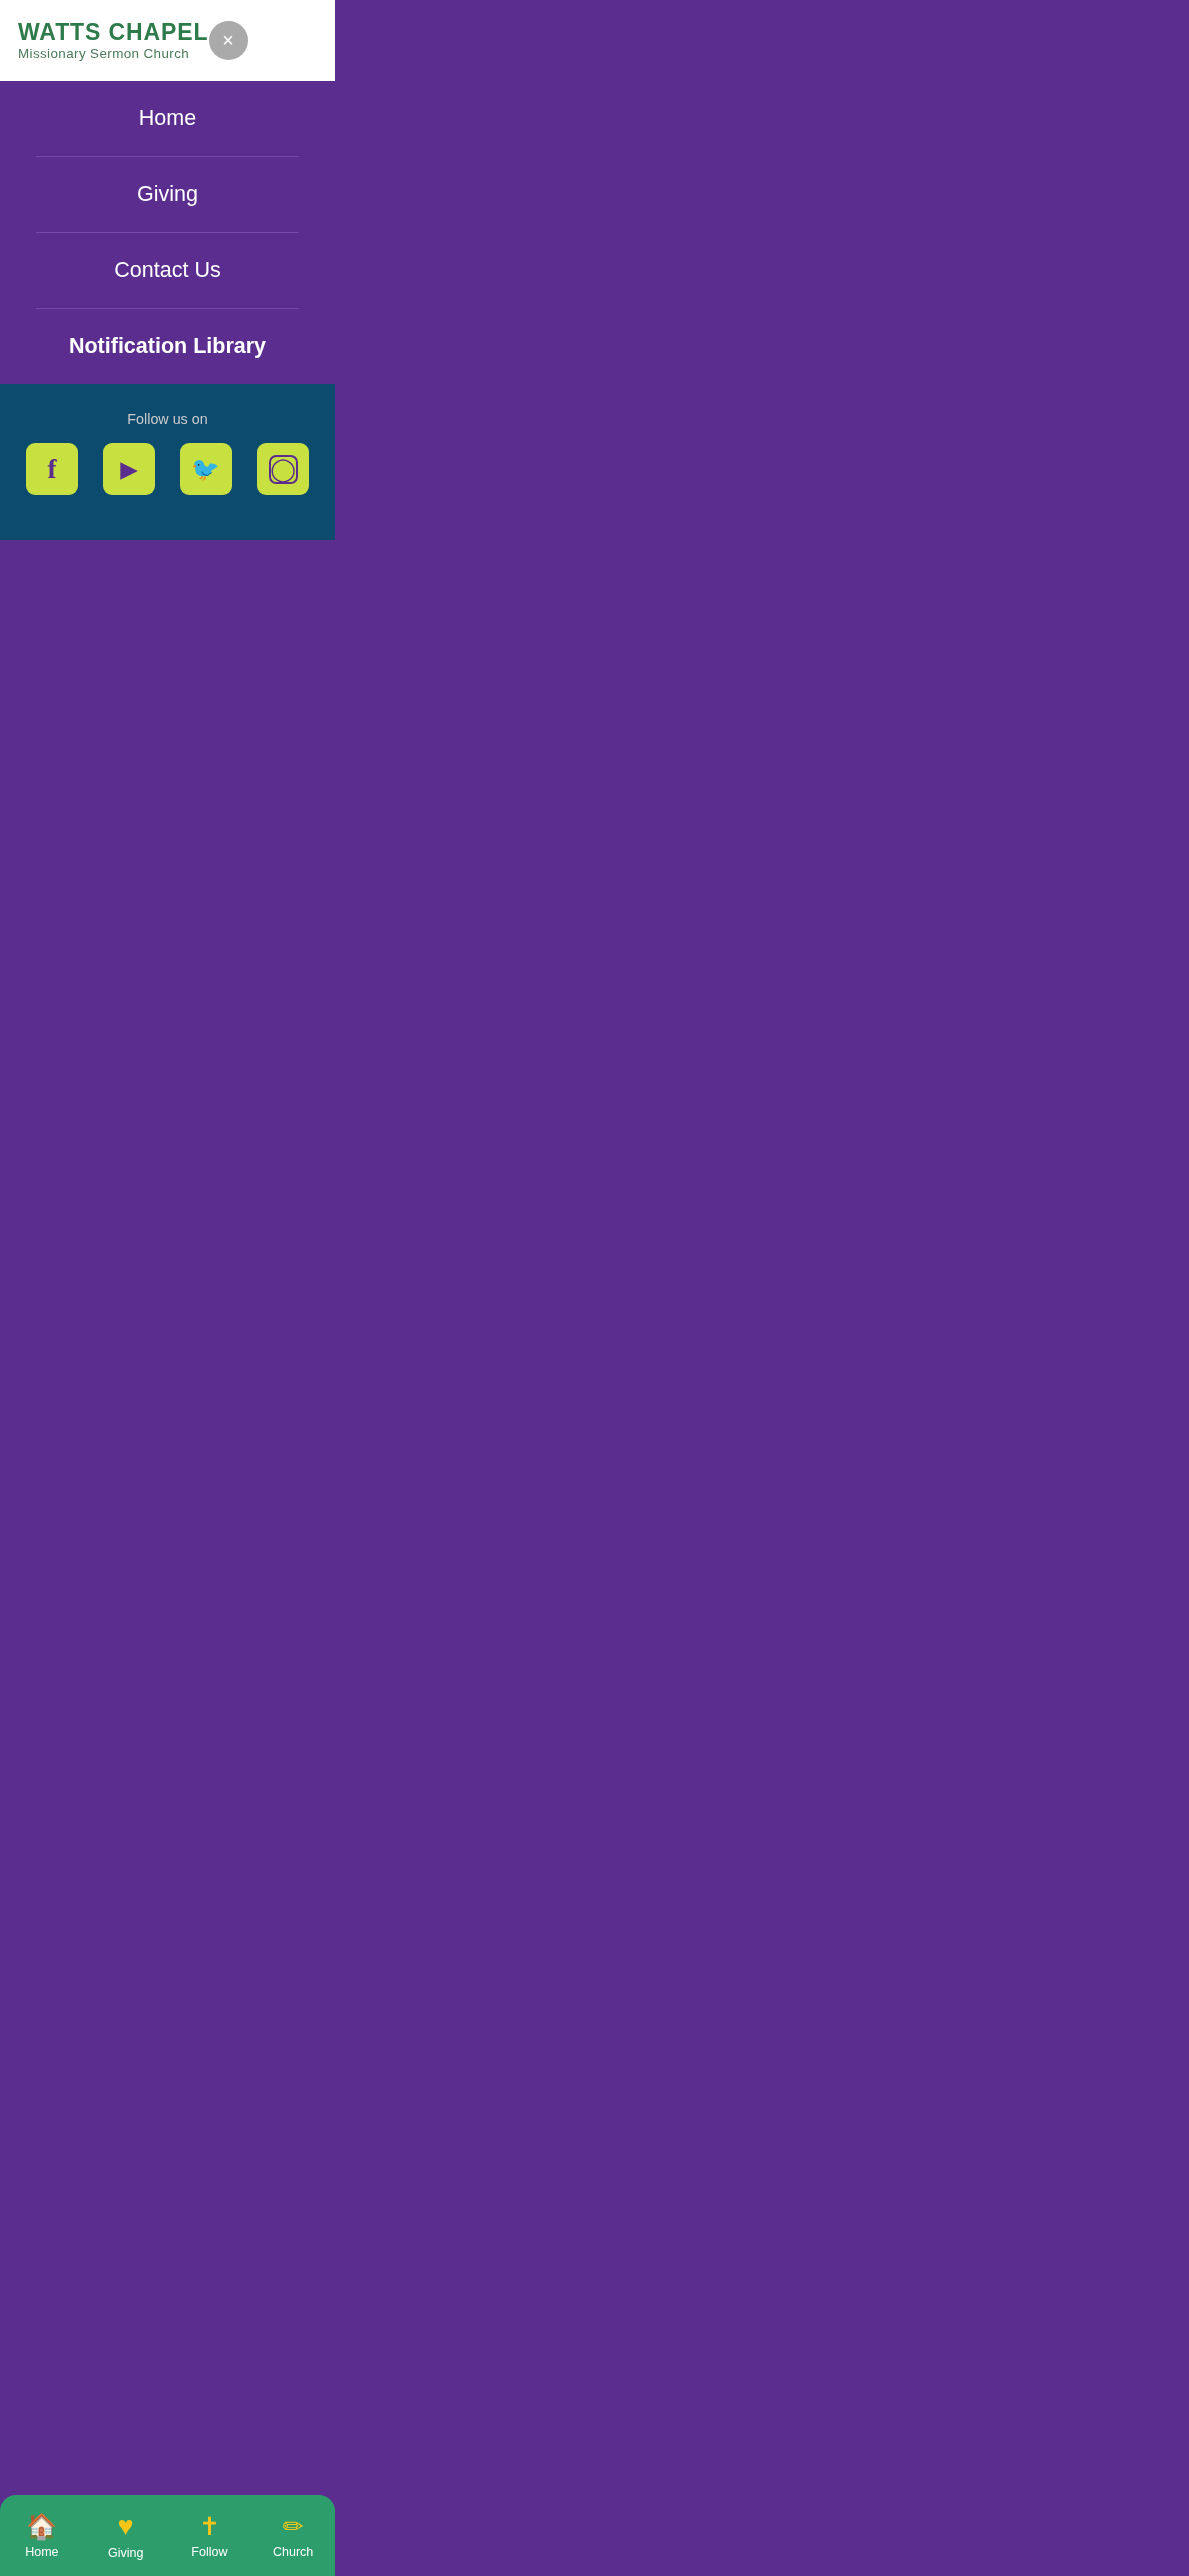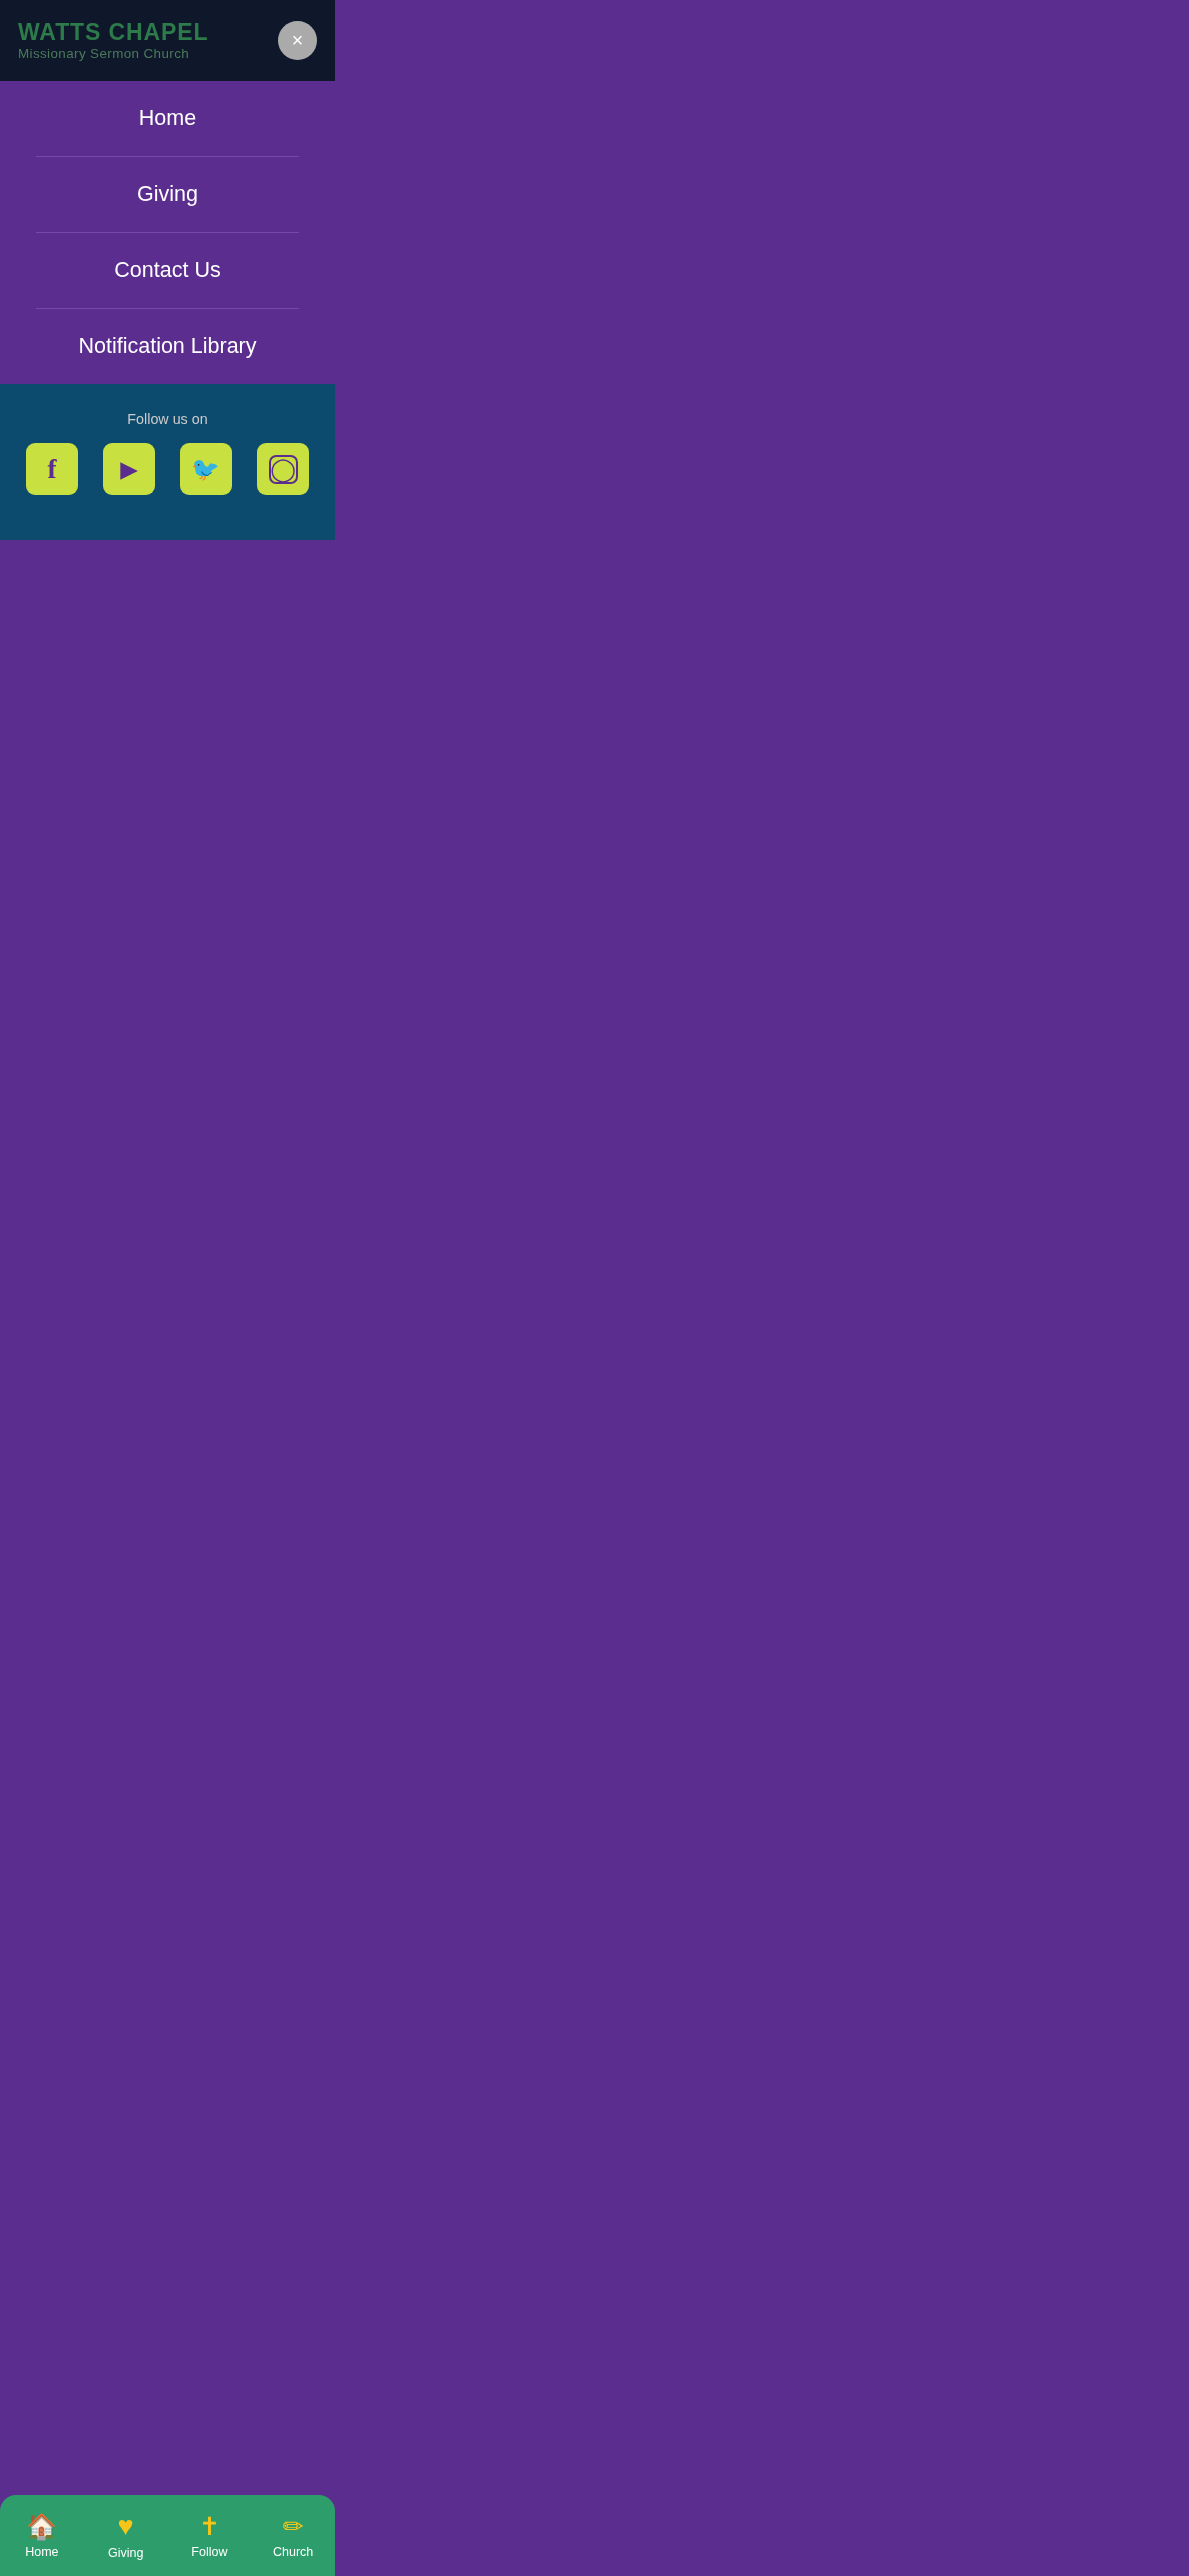--- a/index.html
+++ b/index.html
@@ -13,25 +13,24 @@
       width: 335px;
       min-height: 726px;
       font-family: -apple-system, BlinkMacSystemFont, 'Segoe UI', sans-serif;
       background: #5b2d8e;
       position: relative;
       overflow-x: hidden;
     }
 
     
     .header {
-      background: #0f172a;
+      background: #ffffff;
       padding: 16px 18px;
       display: flex;
       align-items: center;
-      justify-content: space-between;
       min-height: 81px;
     }
 
     .header-logo {
       display: flex;
       flex-direction: column;
     }
 
     .church-name-main {
       font-size: 23px;
@@ -81,20 +80,21 @@
       border-bottom: 0.9px solid rgba(150, 100, 200, 0.5);
       cursor: pointer;
       background: none;
       border-left: none;
       border-right: none;
       border-top: none;
     }
 
     .nav-item:last-child {
       border-bottom: none;
+      font-weight: bold;
     }
 
     
     .social-section {
       background: #0c4a6e;
       padding: 27px 18px 45px;
       text-align: center;
     }
 
     .follow-text {

